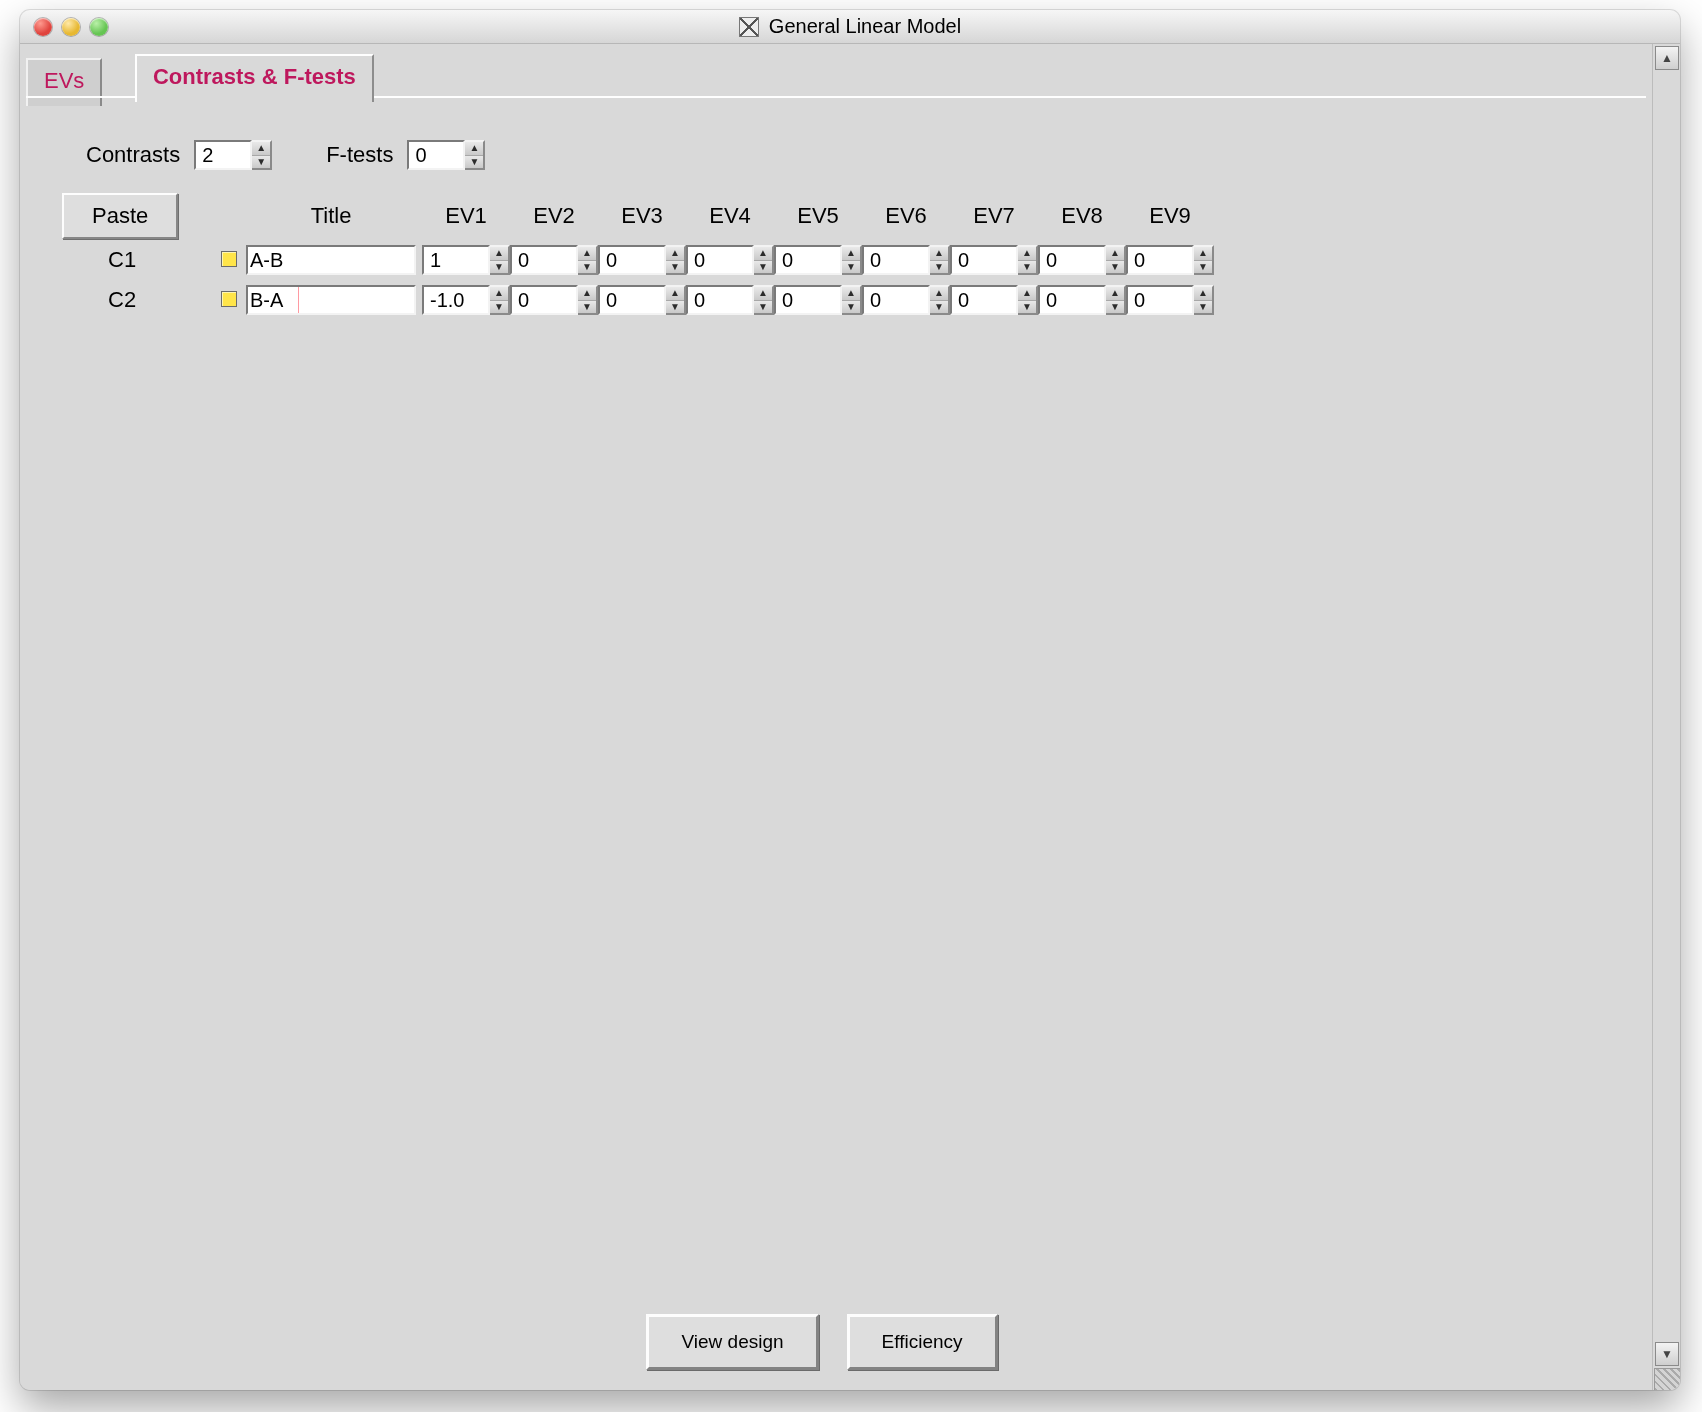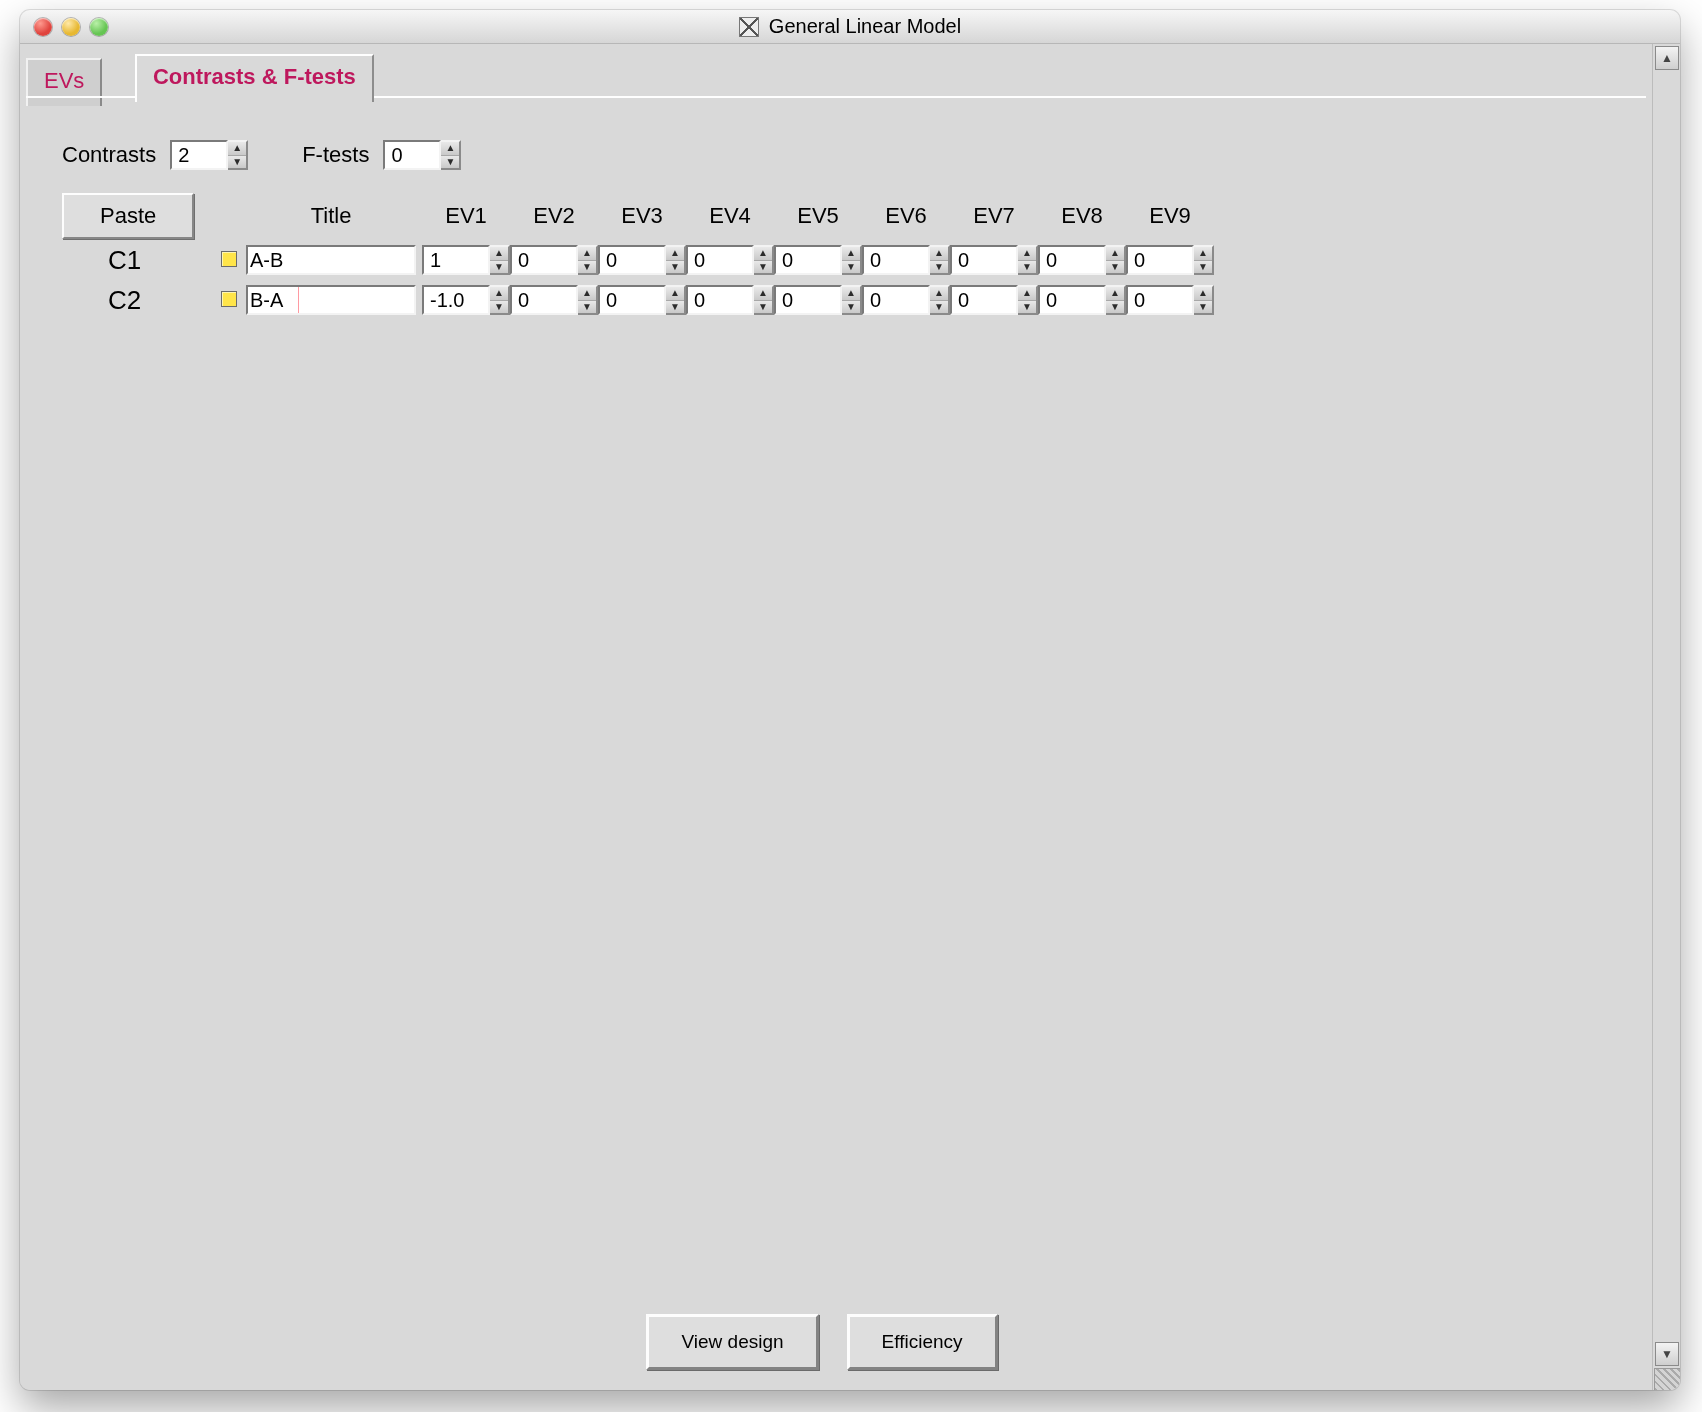--- a/index.html
+++ b/index.html
@@ -116,21 +116,21 @@
   }
   .tab.active::after{
     content:""; position:absolute; left:0; right:0; bottom:-2px; height:3px;
     background:#d9d9d9;
   }
   .panel {
     position:absolute; left:6px; right:6px; top:60px; bottom:92px;
     padding: 36px 16px 12px 36px;
   }
   
-  .toprow { display:flex; align-items:center; gap: 14px; }
+  .toprow { display:flex; align-items:center; gap: 14px; margin-left: 24px; }
   .lbl { font-size: 22px; }
   .spinbox {
     display:inline-flex; align-items:stretch;
     height: 30px;
   }
   .spinbox input {
     width: 58px; height: 30px;
     padding: 2px 6px;
     font-size: 20px;
     background:#fff;
@@ -150,36 +150,36 @@
     flex:1; display:flex; align-items:center; justify-content:center;
     font-size: 10px; line-height: 1;
     color:#2c2c2c;
     background:linear-gradient(#e9e9e9,#c9c9c9);
     border-bottom:1px solid #a8a8a8;
   }
   .arrows span:last-child{border-bottom:none;}
   
   .btn3d {
     display:inline-block;
-    padding: 8px 36px;
+    padding: 8px 28px;
     font-size: 22px;
     background:#dedede;
     border: 2px solid #fdfdfd;
     border-right-color:#878787; border-bottom-color:#878787;
     box-shadow: 1px 1px 0 #6f6f6f;
     cursor: default;
   }
   
   .ctable { margin-top: 26px; }
   .rowflex { display:flex; align-items:center; height: 40px; }
   .col-paste { width: 150px; }
   .col-swatch { width: 34px; text-align:center; }
   .col-title  { width: 176px; padding-right: 6px; }
   .col-ev     { width: 88px; }
-  .col-cid    { width: 150px; padding-left: 46px; font-size:26px; }
+  .col-cid    { width: 150px; padding-left: 46px; font-size:22px; }
   th, .hdr { font-weight: normal; font-size: 22px; text-align:center; }
   .swatch {
     width: 16px; height: 16px;
     background:#ffe54a;
     border: 1px solid #6b6b6b;
     box-shadow: inset 1px 1px 0 #fff6b0;
     display:inline-block;
   }
   .txtfield {
     width: 100%; height: 30px;

